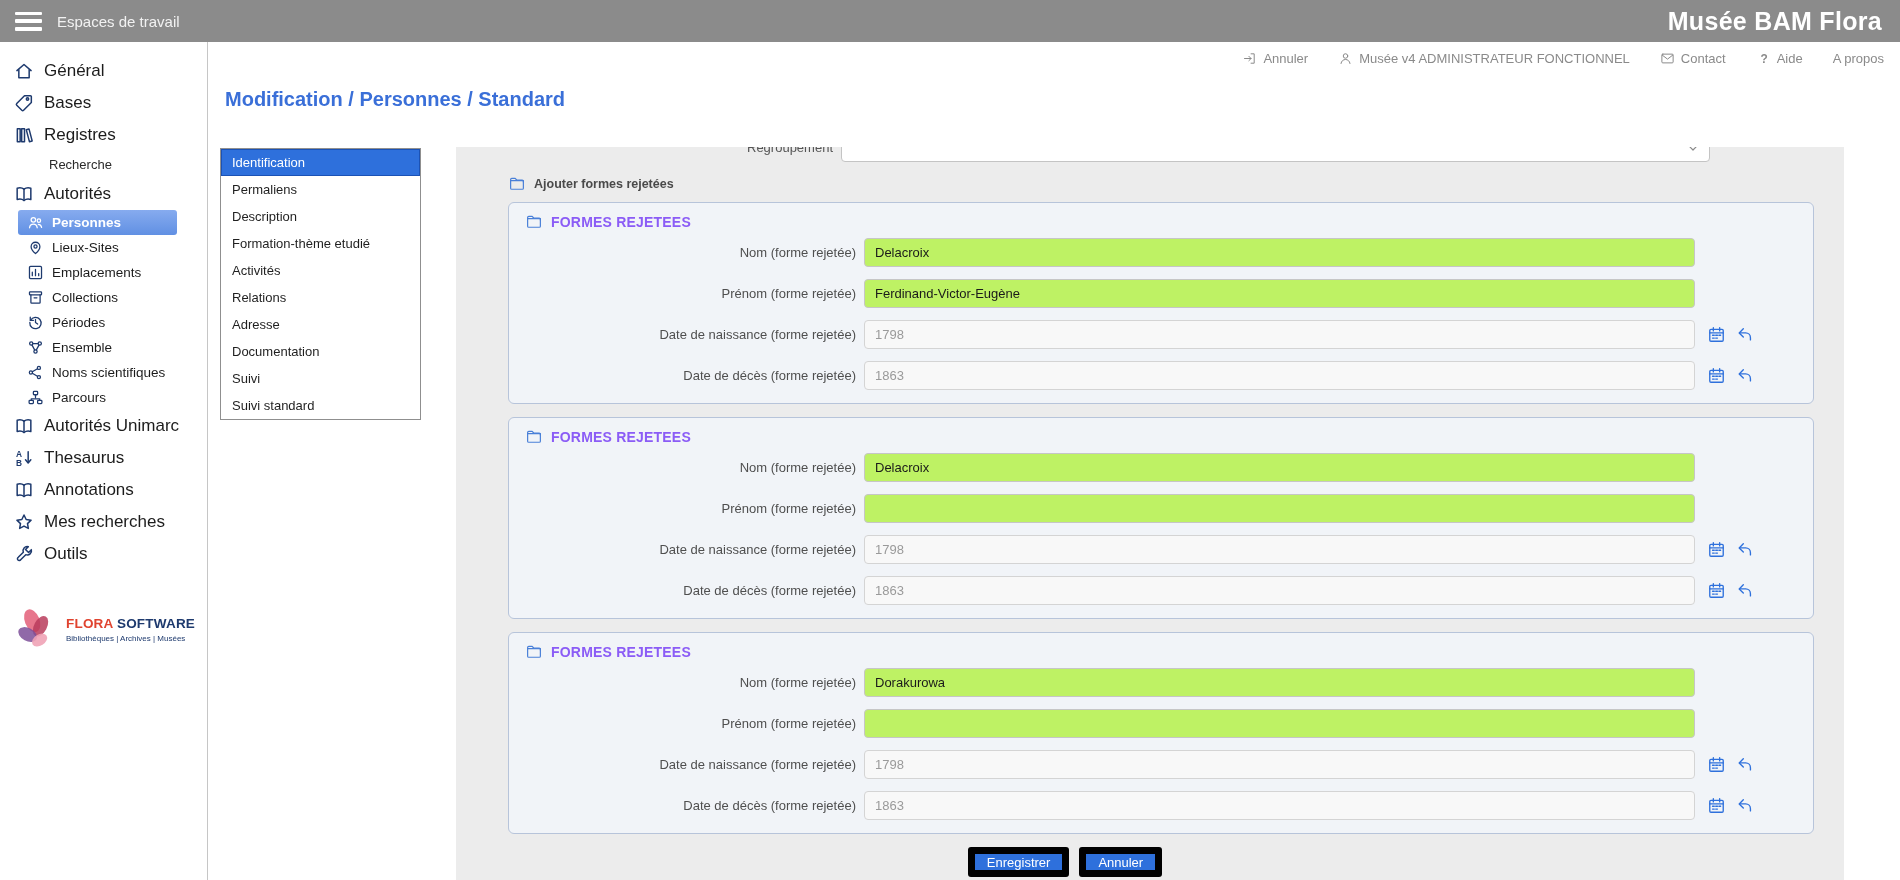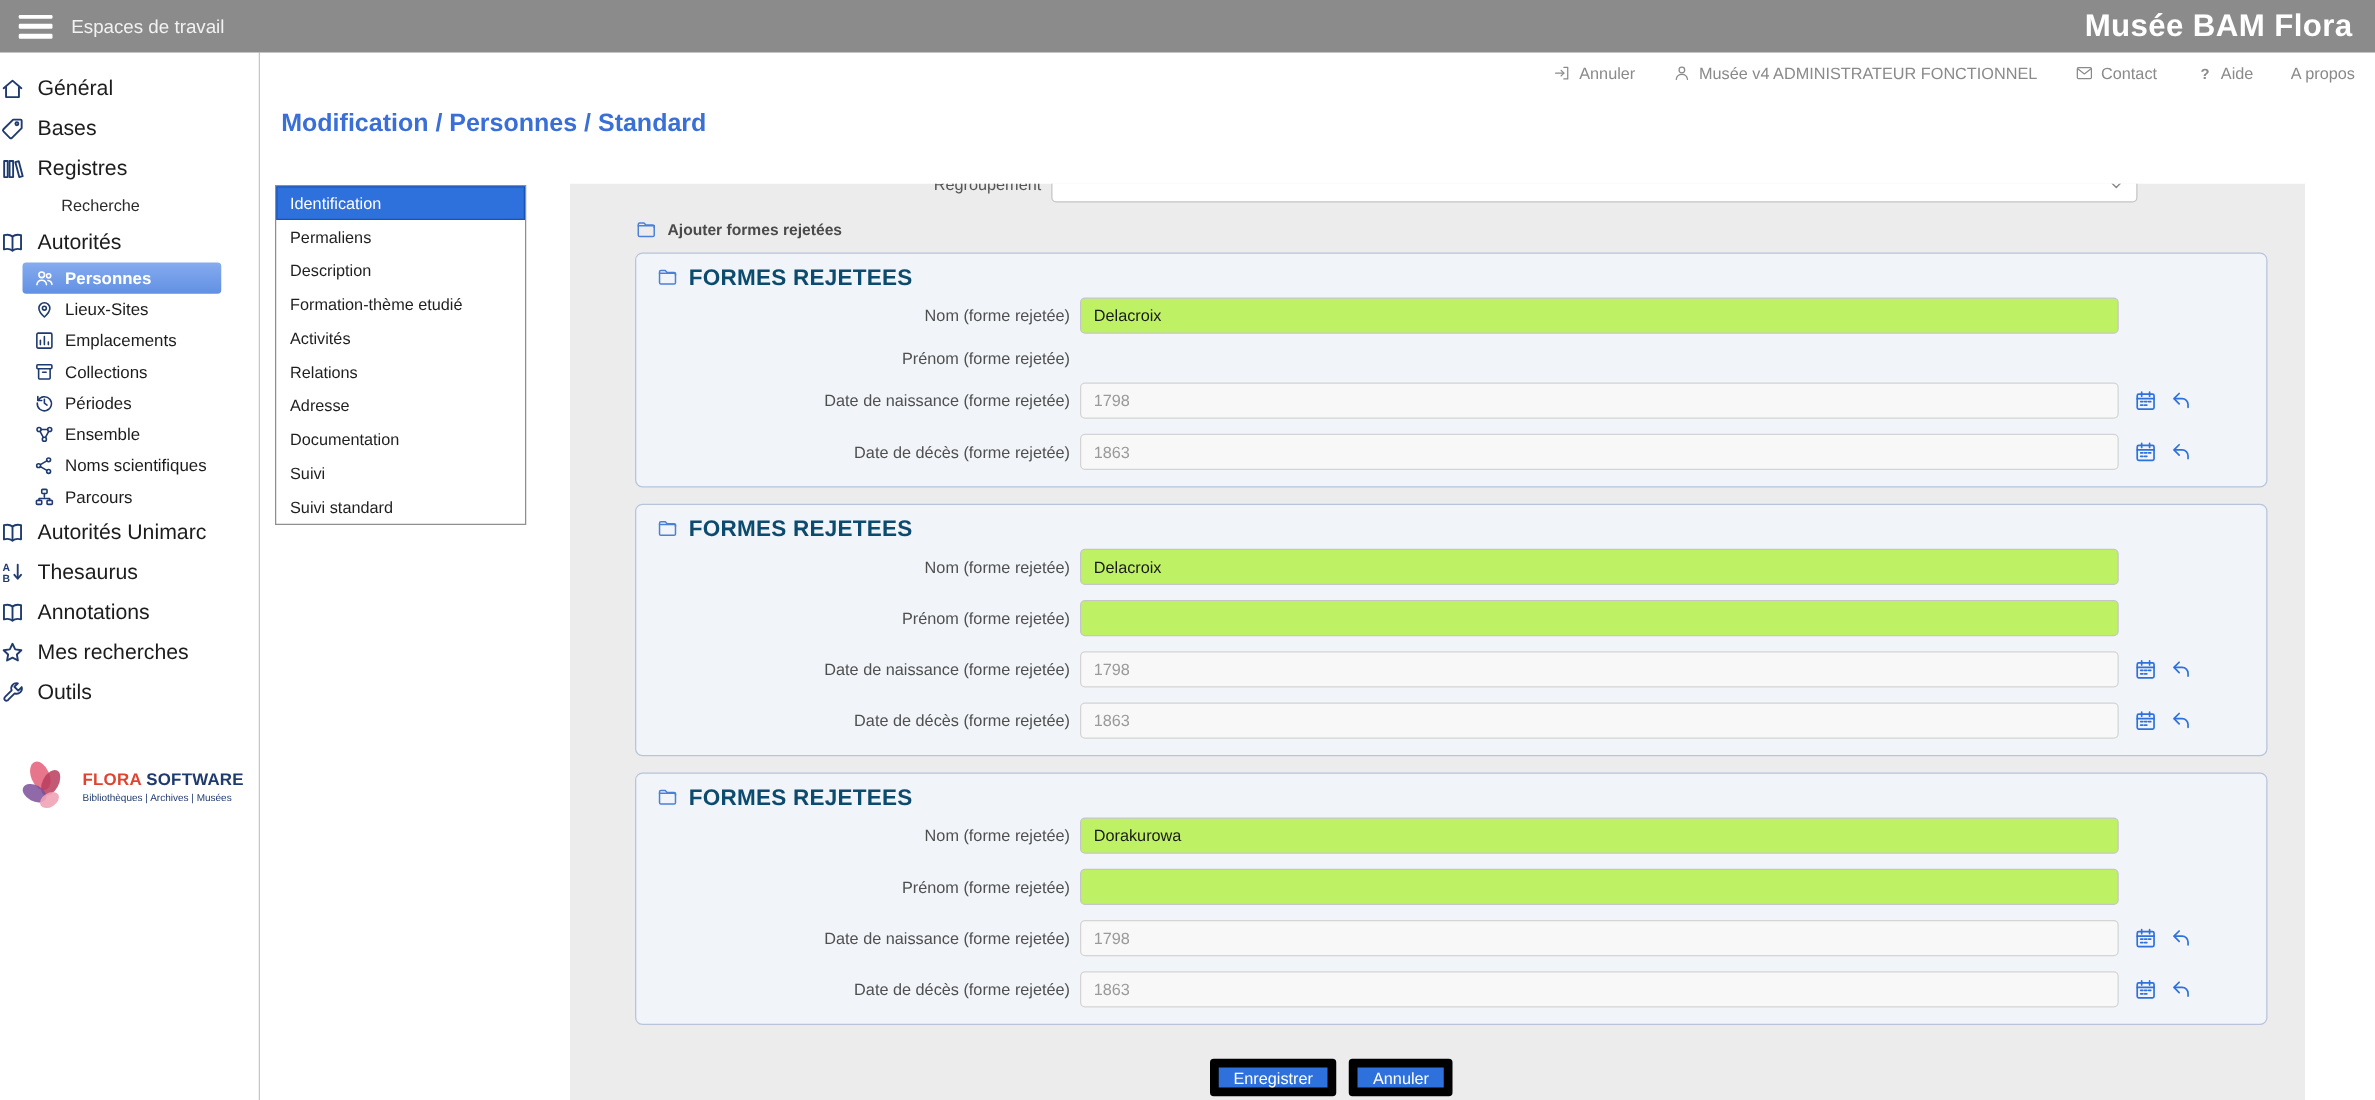--- a/index.html
+++ b/index.html
@@ -12,21 +12,21 @@
   .topbar{position:absolute;top:0;left:0;right:0;height:42px;background:#8b8b8b;display:flex;align-items:center;color:#fff;z-index:6}
   .burger{width:27px;height:19px;margin:0 15px;display:flex;flex-direction:column;justify-content:space-between;cursor:pointer}
   .burger span{display:block;height:3.2px;background:#fff;border-radius:1px}
   .ws-label{font-size:15px;color:#f2f2f2}
   .brand{margin-left:auto;margin-right:18px;font-size:25px;font-weight:bold;letter-spacing:.3px}
 
   
   .sidebar{position:absolute;top:42px;left:0;width:208px;bottom:0;background:#fff;border-right:1px solid #c6c6c6;padding-top:13px;z-index:5}
   .s-item{display:flex;align-items:center;gap:10px;cursor:pointer;color:#1c1c1c;white-space:nowrap}
   .s-item .icn{width:20px;height:20px;color:#1e3a6e}
-  .s-item.l0{height:32px;font-size:17px}
+  .s-item.l0{height:32px;padding-left:14px;font-size:17px}
   .s-item.l1{height:25px;margin-left:18px;padding-left:9px;padding-right:6px;font-size:13.5px;gap:8px}
   .s-item.l1 .icn{width:17px;height:17px}
   .s-item.small{height:27px;font-size:13px;color:#2b2b2b;padding-left:31px}
   .s-item.active{background:linear-gradient(#86abef,#6190e3);color:#fff;border-radius:3px;margin-right:30px;font-weight:bold}
   .s-item.active .icn{color:#fff}
   .flora{margin:36px 0 0 12px;display:flex;align-items:center;gap:8px}
   .flora-text .line1{font-size:13.5px;font-weight:bold;letter-spacing:.2px}
   .fl1{color:#e0432f}
   .fl2{color:#1e3a6e}
   .tagline{font-size:8px;color:#1e3a6e;margin-top:3px}
@@ -45,21 +45,21 @@
   
   .panel{position:absolute;left:247px;top:105px;width:1388px;bottom:0;background:#ececec;overflow:hidden}
   .scrollarea{position:absolute;left:0;right:0;top:0;bottom:33px;overflow:hidden}
   .partial-row{display:flex;align-items:center;margin:-14px 0 0 52px}
   .partial-label{width:325px;text-align:right;margin-right:8px;font-size:13px;color:#555}
   .partial-input{width:869px;height:29px;background:#fff;border:1px solid #c4c4c4;border-radius:4px;display:flex;align-items:center;justify-content:flex-end;padding-right:8px;cursor:pointer}
   .partial-input .icn{width:16px;height:16px;color:#8a8a8a}
   .add-row{display:flex;align-items:center;gap:8px;margin:13px 0 9px 52px;font-size:12.5px;font-weight:bold;color:#4a4a4a}
   .add-row .icn,.fr-head .icn{width:18px;height:18px;color:#4a80d8;stroke-width:1.6}
   .fr-box{width:1306px;margin:0 0 13px 52px;background:#f1f4f8;border:1px solid #b7c4da;border-radius:6px;padding:8px 16px 13px}
-  .fr-head{display:flex;align-items:center;gap:8px;height:22px;font-size:18px;font-weight:bold;color:#0c4a6e;letter-spacing:.2px}
+  .fr-head{display:flex;align-items:center;gap:8px;height:22px;font-size:14px;font-weight:bold;color:#8b5cf6;letter-spacing:.2px}
   .f-row{display:flex;align-items:center;margin-top:12px}
   .fr-head + .f-row{margin-top:5px}
   .f-label{width:331px;text-align:right;margin-right:8px;font-size:13px;color:#4f4f4f}
   .f-input{width:831px;height:29px;border:1px solid #c6c6c6;border-radius:4px;background:#bef264;padding:0 10px;font-size:13px;font-weight:400;color:#1a1a1a;font-family:"Liberation Sans",sans-serif;outline:none}
   .f-input.date{background:#f8f8f8;color:#9a9a9a;font-weight:400;border-color:#d4d4d4}
   .ico-btn{margin-left:12px;cursor:pointer;color:#2e70dc;display:flex}
   .ico-btn + .ico-btn{margin-left:9px}
   .ico-btn .icn{width:19px;height:19px;stroke-width:1.7}
   .footer{position:absolute;left:0;right:0;bottom:0;height:33px;display:flex;align-items:flex-start;justify-content:center;gap:10px;transform:translateX(-85px)}
   .btn{background:#2e70dc;border:7px solid #000000;color:#fff;font-size:13px;font-family:"Liberation Sans",sans-serif;border-radius:3px;height:30px;padding:0 12px;cursor:pointer}
@@ -308,20 +308,21 @@
               </svg>
               <span>FORMES REJETEES</span>
      </div>
      <div class="f-row">
      <label class="f-label">Nom (forme rejetée)</label>
      <input class="f-input" value="Delacroix" style="">
 
    </div>
      <div class="f-row">
      <label class="f-label">Prénom (forme rejetée)</label>
+     <input class="f-input" value="Ferdinand-Victor-Eugène" style="">
 
    </div>
      <div class="f-row">
      <label class="f-label">Date de naissance (forme rejetée)</label>
      <input class="f-input date" value="1798" readonly="" style="">
      <span class="ico-btn">
                 <svg class="icn" viewBox="0 0 24 24">
                   <rect x="3.5" y="5.5" width="17" height="15" rx="1.5"></rect>
                   <path d="M3.5 10h17M8 3.5v4M16 3.5v4"></path>
                   <path d="M7 13h2.2M11 13h2.2M15 13h2.2M7 16.5h2.2M11 16.5h2.2"></path>

